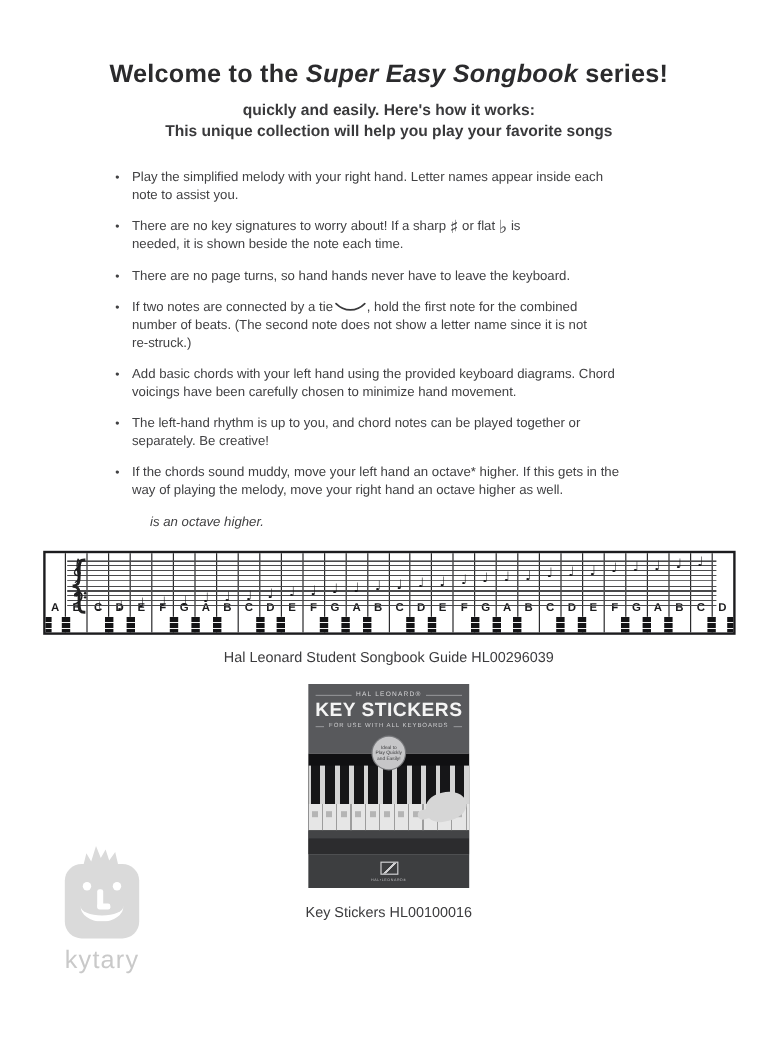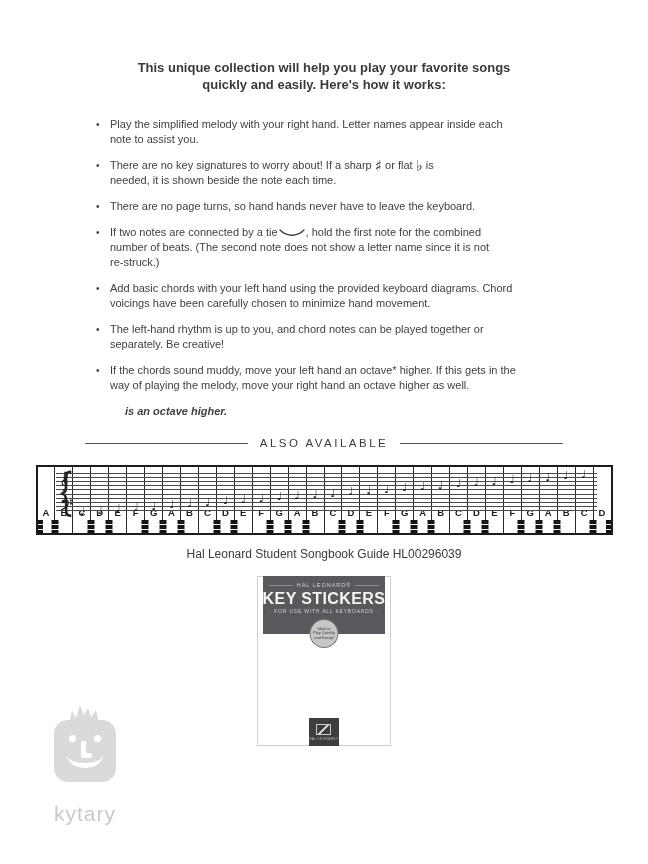--- a/index.html
+++ b/index.html
@@ -17,21 +17,21 @@
   .subtitle { margin-top:9px; text-align:center; font-size:13px; font-weight:bold; line-height:17px; color:#3a3a3c; }
 
   
   .bullets { margin:24px 0 0 96px; width:482px; }
   .bullet-item { display:flex; margin-bottom:11px; font-size:11px; line-height:15px; color:#414143; }
   .bullet-item .dot { width:14px; flex:0 0 14px; font-size:10px; }
   .bullet-text { flex:1; }
   .music-glyph { font-family:"DejaVu Sans", sans-serif; font-size:15px; line-height:0; position:relative; top:2px; }
   .tie svg { vertical-align:-1px; }
   .footnote { margin:6px 0 0 116px; font-style:italic; font-size:11px; line-height:15px; color:#414143; }
-  .footnote .fn2 { padding-left:9px;font-weight:bold; }
+  .footnote .fn2 { padding-left:9px; }
 
   
   .also { margin:18px auto 0; width:478px; display:flex; align-items:center; gap:12px; }
   .also .rule { flex:1; height:1px; background:#55555a; }
   .also .lbl { font-size:11.5px; letter-spacing:2.5px; color:#3a3a3c; }
 
   
   .guide { position:relative; margin:16px auto 0; width:577px; height:70px; border:2px solid #1c1c1e; background:#fff; }
   .keys { position:absolute; inset:0; display:flex; }
   .key { flex:1; border-right:1px solid #2a2a2c; position:relative; }
@@ -43,21 +43,21 @@
   .note { position:absolute; font-family:"DejaVu Sans", sans-serif; font-size:11px; color:#161618; transform:translateX(-50%); line-height:10px; }
   .bk { position:absolute; bottom:0; width:7px; height:13px; transform:translateX(-50%);
         background:repeating-linear-gradient(to bottom,#141416 0 4px,#f2f2f2 4px 5px); }
   .bk.stub { transform:none; width:5px; }
   .brace { position:absolute; left:12px; top:2px; font-family:"DejaVu Serif", serif; font-size:50px; line-height:46px; color:#222; transform:scaleX(.55); }
   .clef { position:absolute; }
 
   .caption { margin-top:12px; text-align:center; font-size:12px; color:#3b3b3d; }
 
   
-  .cover { margin:15px auto 0; width:134px; height:170px; display:flex; flex-direction:column; box-shadow:0 0 0 1px #cfcfcf inset;align-items:center; }
+  .cover { margin:15px auto 0; width:134px; height:170px; display:flex; flex-direction:column; box-shadow:0 0 0 1px #cfcfcf inset; }
   .cov-head { position:relative; height:58px; background:var(--cover-header,#58595c); text-align:center; padding-top:6px; }
   .microline { display:flex; align-items:center; gap:4px; margin:0 6px; }
   .microline .ln { flex:1; height:1px; background:#8d8e91; }
   .cov-brand { font-size:5.5px; letter-spacing:1px; color:#d4d4d6; white-space:nowrap; }
   .cov-title { margin-top:2px; font-size:16px; font-weight:bold; letter-spacing:.4px; color:#f4f4f4; white-space:nowrap; }
   .cov-tag { font-size:5px; letter-spacing:.8px; color:#cfcfd1; white-space:nowrap; }
   .badge { position:absolute; left:50%; top:44px; transform:translateX(-50%); width:27px; height:27px; border-radius:50%;
            background:#c6c6c8; color:#39393b; font-size:4px; line-height:4.6px; display:flex; flex-direction:column;
            align-items:center; justify-content:center; z-index:2; text-align:center; box-shadow:0 0 0 1px #77787b; }
   .photo { position:relative; height:84px; background:#101012; overflow:hidden; }
@@ -81,31 +81,34 @@
   .watermark { position:absolute; left:26px; top:706px; width:118px; text-align:center; }
   .wm-flame { position:relative; height:14px; }
   .wm-flame svg { position:absolute; left:50%; transform:translateX(-50%); bottom:-3px; }
   .wm-face { position:relative; width:62px; height:62px; margin:0 auto; background:var(--watermark,#dadada); border-radius:14px; }
   .wm-eye { position:absolute; width:7px; height:7px; border-radius:50%; background:#fff; top:15px; }
   .wm-eye.l { left:15px; } .wm-eye.r { left:40px; }
   .wm-nose-v { position:absolute; left:27px; top:21px; width:5px; height:16px; background:#fff; border-radius:2px; }
   .wm-nose-h { position:absolute; left:27px; top:33px; width:11px; height:5px; background:#fff; border-radius:2px; }
   .wm-smile { position:absolute; left:13px; top:33px; width:36px; height:15px; border-bottom:5px solid #fff;
               border-radius:0 0 18px 18px / 0 0 13px 13px; }
-  .wm-text { margin-top:20px; font-size:21px; letter-spacing:1px; color:#c9c9c9; }
+  .wm-text { margin-top:7px; font-size:21px; letter-spacing:1px; color:#c9c9c9; }
 </style>
 </head>
 <body>
 
 <div class="page">
 
+  <div class="title">
+    <span>Welcome to the </span><span class="it">Super Easy Songbook</span><span> series!</span>
+  </div>
 
   <div class="subtitle">
+    <div>quickly and easily. Here's how it works:</div>
     <div>This unique collection will help you play your favorite songs</div>
-    <div>quickly and easily. Here's how it works:</div>
   </div>
 
   <div class="bullets">
       <div class="bullet-item">
         <span class="dot">•</span>
         <div class="bullet-text">Play the simplified melody with your right hand. Letter names appear inside each<br>note to assist you.</div>
       </div>
       <div class="bullet-item">
         <span class="dot">•</span>
         <div class="bullet-text">There are no key signatures to worry about! If a sharp <span class="music-glyph">♯</span> or flat <span class="music-glyph">♭</span> is<br>needed, it is shown beside the note each time.</div>
@@ -131,25 +134,20 @@
       <div class="bullet-item">
         <span class="dot">•</span>
         <div class="bullet-text">If the chords sound muddy, move your left hand an octave* higher. If this gets in the<br>way of playing the melody, move your right hand an octave higher as well.</div>
       </div>
     </div>
 
   <div class="footnote">
     <div class="fn2">is an octave higher.</div>
   </div>
 
-  <div class="also">
-    <div class="rule"></div>
-    <div class="lbl">ALSO AVAILABLE</div>
-    <div class="rule"></div>
-  </div>
 
   <div class="guide">
     <div class="keys">
         <div class="key">
           <span class="ltr">A</span>
         </div>
         <div class="key">
           <span class="ltr">B</span>
         </div>
         <div class="key">
@@ -338,20 +336,21 @@
       <div class="ledge"></div>
       <div class="photo-bottom"></div>
       <div class="hand"></div>
     </div>
     <div class="cov-foot">
       <div class="hl-box"></div>
       <div class="hl-text">HAL•LEONARD®</div>
     </div>
   </div>
 
+  <div class="caption" style="margin-top:13px;">Key Stickers HL00100016</div>
 </div>
 
 <div class="watermark">
   <div class="wm-flame">
     <svg width="44" height="18" viewBox="0 0 44 18">
       <polygon points="6,18 9,6 13,13 17,0 21,10 25,3 28,12 33,5 36,18" fill="#dadada"></polygon>
     </svg>
   </div>
   <div class="wm-face">
     <span class="wm-eye l"></span>

